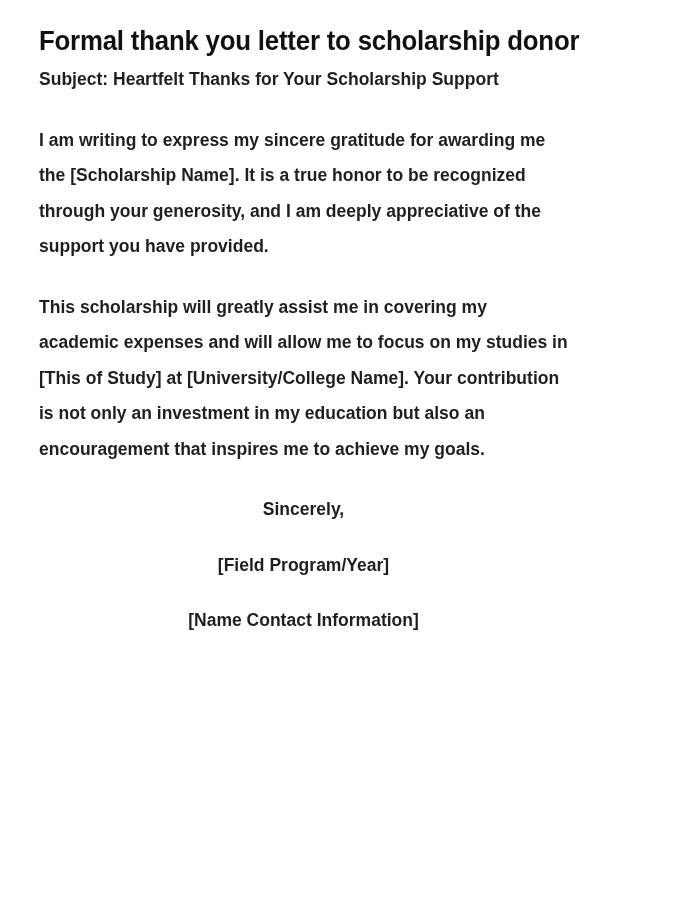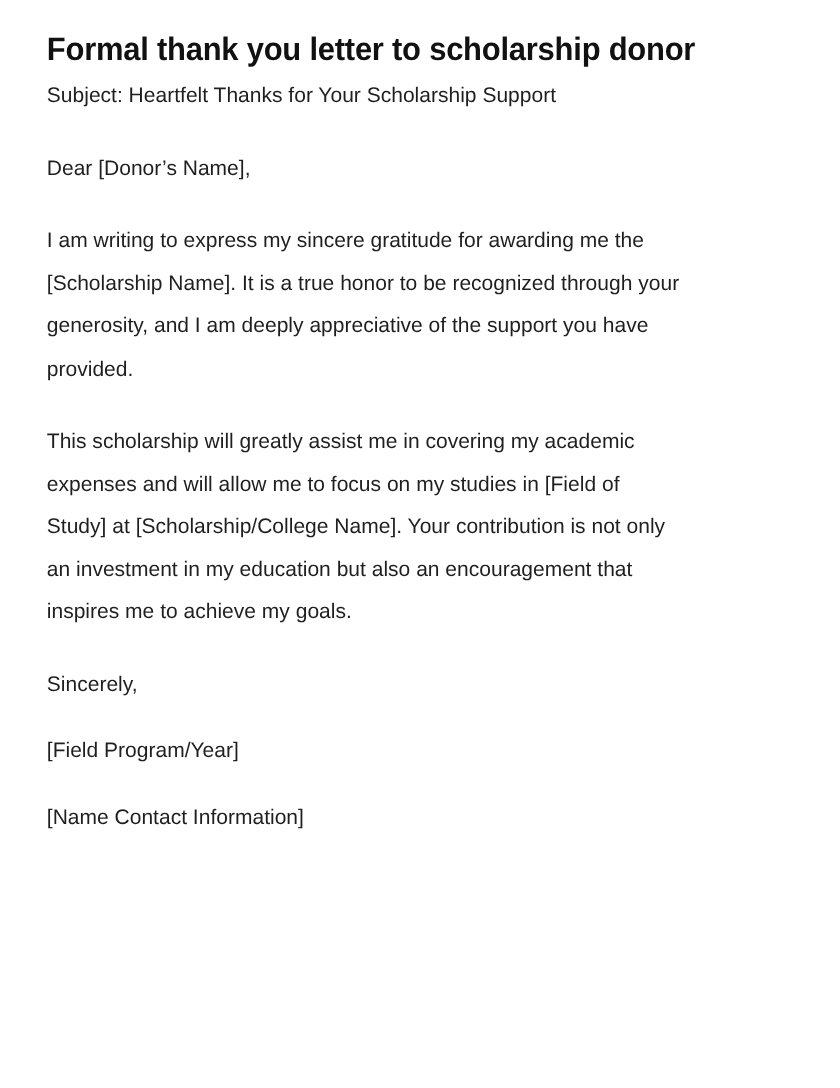--- a/index.html
+++ b/index.html
@@ -35,47 +35,47 @@
     white-space: nowrap;
   }
   .body-block {
     padding-top: 4px;
   }
   p.para {
     margin: 0 0 25px 0;
     font-size: 17.5px;
     line-height: 35.5px;
     color: #1f1f1f;
-    font-weight: 400;
+    font-weight: 700;
     letter-spacing: 0.01px;
     max-width: 601px;
   }
   p.para.signoff {
     margin-bottom: 20px;
+    text-align: center;
   }
   p.para:last-child {
     margin-bottom: 0;
   }
 </style>
 </head>
 <body>
 
 <div class="page">
 
   <h1 class="doc-title">Formal thank you letter to scholarship donor</h1>
 
   <div class="body-block">
 
     <p class="para">Subject: Heartfelt Thanks for Your Scholarship Support</p>
 
-    <p class="para">Dear [Donor’s Name],</p>
 
     <p class="para">I am writing to express my sincere gratitude for awarding me the [Scholarship Name]. It is a true honor to be recognized through your generosity, and I am deeply appreciative of the support you have provided.</p>
 
-    <p class="para">This scholarship will greatly assist me in covering my academic expenses and will allow me to focus on my studies in [Field of Study] at [Scholarship/College Name]. Your contribution is not only an investment in my education but also an encouragement that inspires me to achieve my goals.</p>
+    <p class="para">This scholarship will greatly assist me in covering my academic expenses and will allow me to focus on my studies in [This of Study] at [University/College Name]. Your contribution is not only an investment in my education but also an encouragement that inspires me to achieve my goals.</p>
 
 
     <p class="para signoff">Sincerely,</p>
 
 
     <p class="para signoff">[Field Program/Year]</p>
 
     <p class="para signoff">[Name Contact Information]</p>
 
   </div>

